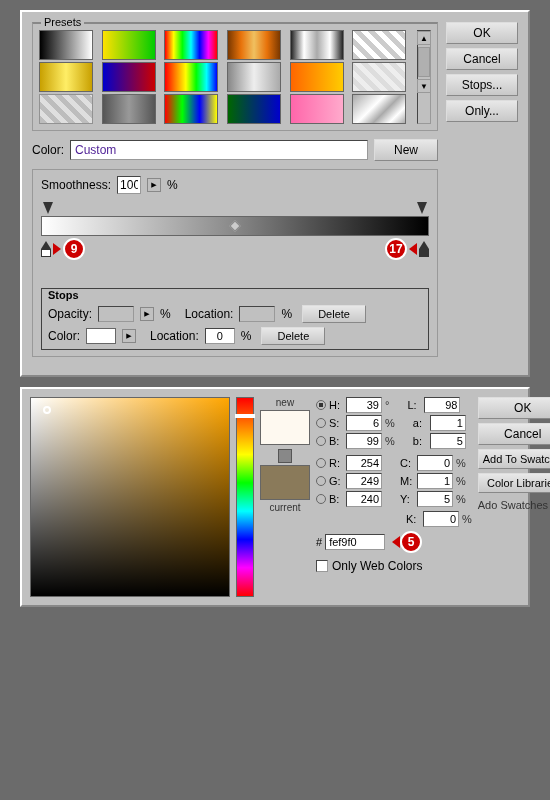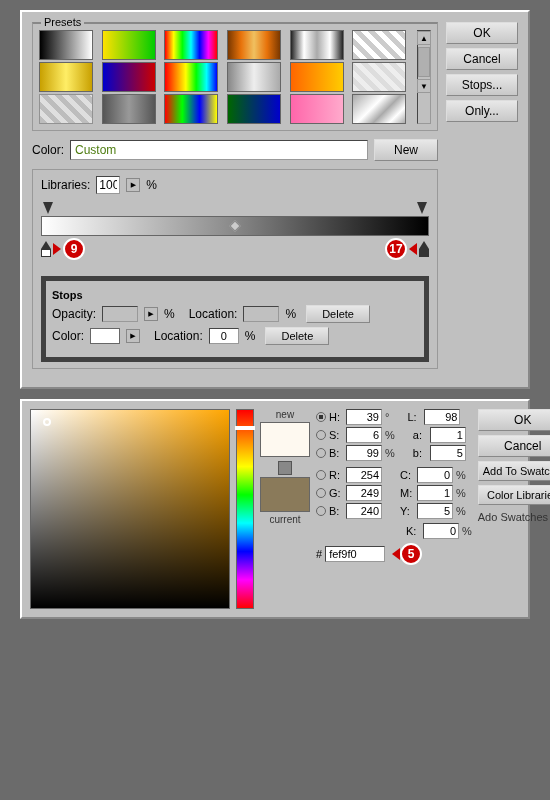--- a/index.html
+++ b/index.html
@@ -125,21 +125,21 @@
       gap: 6px;
       margin-bottom: 8px;
     }
     .name-label { font-size: 12px; }
     .name-input {
       flex: 1;
       border: 1px inset #999;
       background: #fff;
       padding: 2px 4px;
       font-size: 12px;
-      color: #4d7c0f;
+      color: #4c1d95;
     }
 
     
     .gradient-type-row {
       display: flex;
       align-items: center;
       gap: 6px;
       margin-bottom: 6px;
     }
     .section-box {
@@ -233,23 +233,23 @@
     .arrow-left {
       width: 0;
       height: 0;
       border-top: 6px solid transparent;
       border-bottom: 6px solid transparent;
       border-right: 8px solid #cc0000;
     }
 
     
     .stops-section {
-      border: 5px solid #404040;
-      padding: 8px 6px;
-      margin-top: 8px;
+      border: 1px solid #404040;
+      padding: 0 6px;
+      margin-top: 20px;
     }
     .stops-label { font-weight: bold; font-size: 11px; margin-bottom: 4px; }
 
     .stops-row {
       display: flex;
       align-items: center;
       gap: 6px;
       margin-bottom: 4px;
     }
 
@@ -537,21 +537,21 @@
       <div class="name-row">
         <span class="name-label">Color:</span>
         <input class="name-input" type="text" value="Custom" style="">
         <button class="btn">New</button>
       </div>
 
       <div class="section-box">
 
 
         <div class="smoothness-row">
-          <span>Libraries:</span>
+          <span>Smoothness:</span>
           <input class="spin-input" type="text" value="100" style="">
           <div class="arrow-btn">▶</div>
           <span>%</span>
         </div>
 
         <div class="gradient-bar-wrapper">
 
           <div class="top-opacity-markers">
             <div class="opacity-marker"></div>
             <div class="opacity-marker"></div>
@@ -715,20 +715,24 @@
       <div class="hex-row">
         <span class="hex-label">#</span>
         <input class="hex-input" type="text" value="fef9f0" style="">
 
         <div style="position:relative; display:inline-flex; align-items:center; margin-left:4px;">
           <div style="width:0;height:0;border-top:6px solid transparent;border-bottom:6px solid transparent;border-right:8px solid #cc0000;"></div>
           <div class="circle-num">5</div>
         </div>
       </div>
 
+      <div class="only-web-row">
+        <div class="checkbox"></div>
+        <span>Only Web Colors</span>
+      </div>
     </div>
 
     <div class="color-buttons">
       <button class="btn">OK</button>
       <button class="btn">Cancel</button>
       <button class="btn" style="white-space:nowrap; font-size:11px; padding:3px 4px;">Add To Swatches</button>
       <button class="btn" style="white-space:nowrap; font-size:11px; padding:3px 4px;">Color Libraries</button>
       <span class="ado-swatches-label">Ado Swatches</span>
     </div>
   </div>

